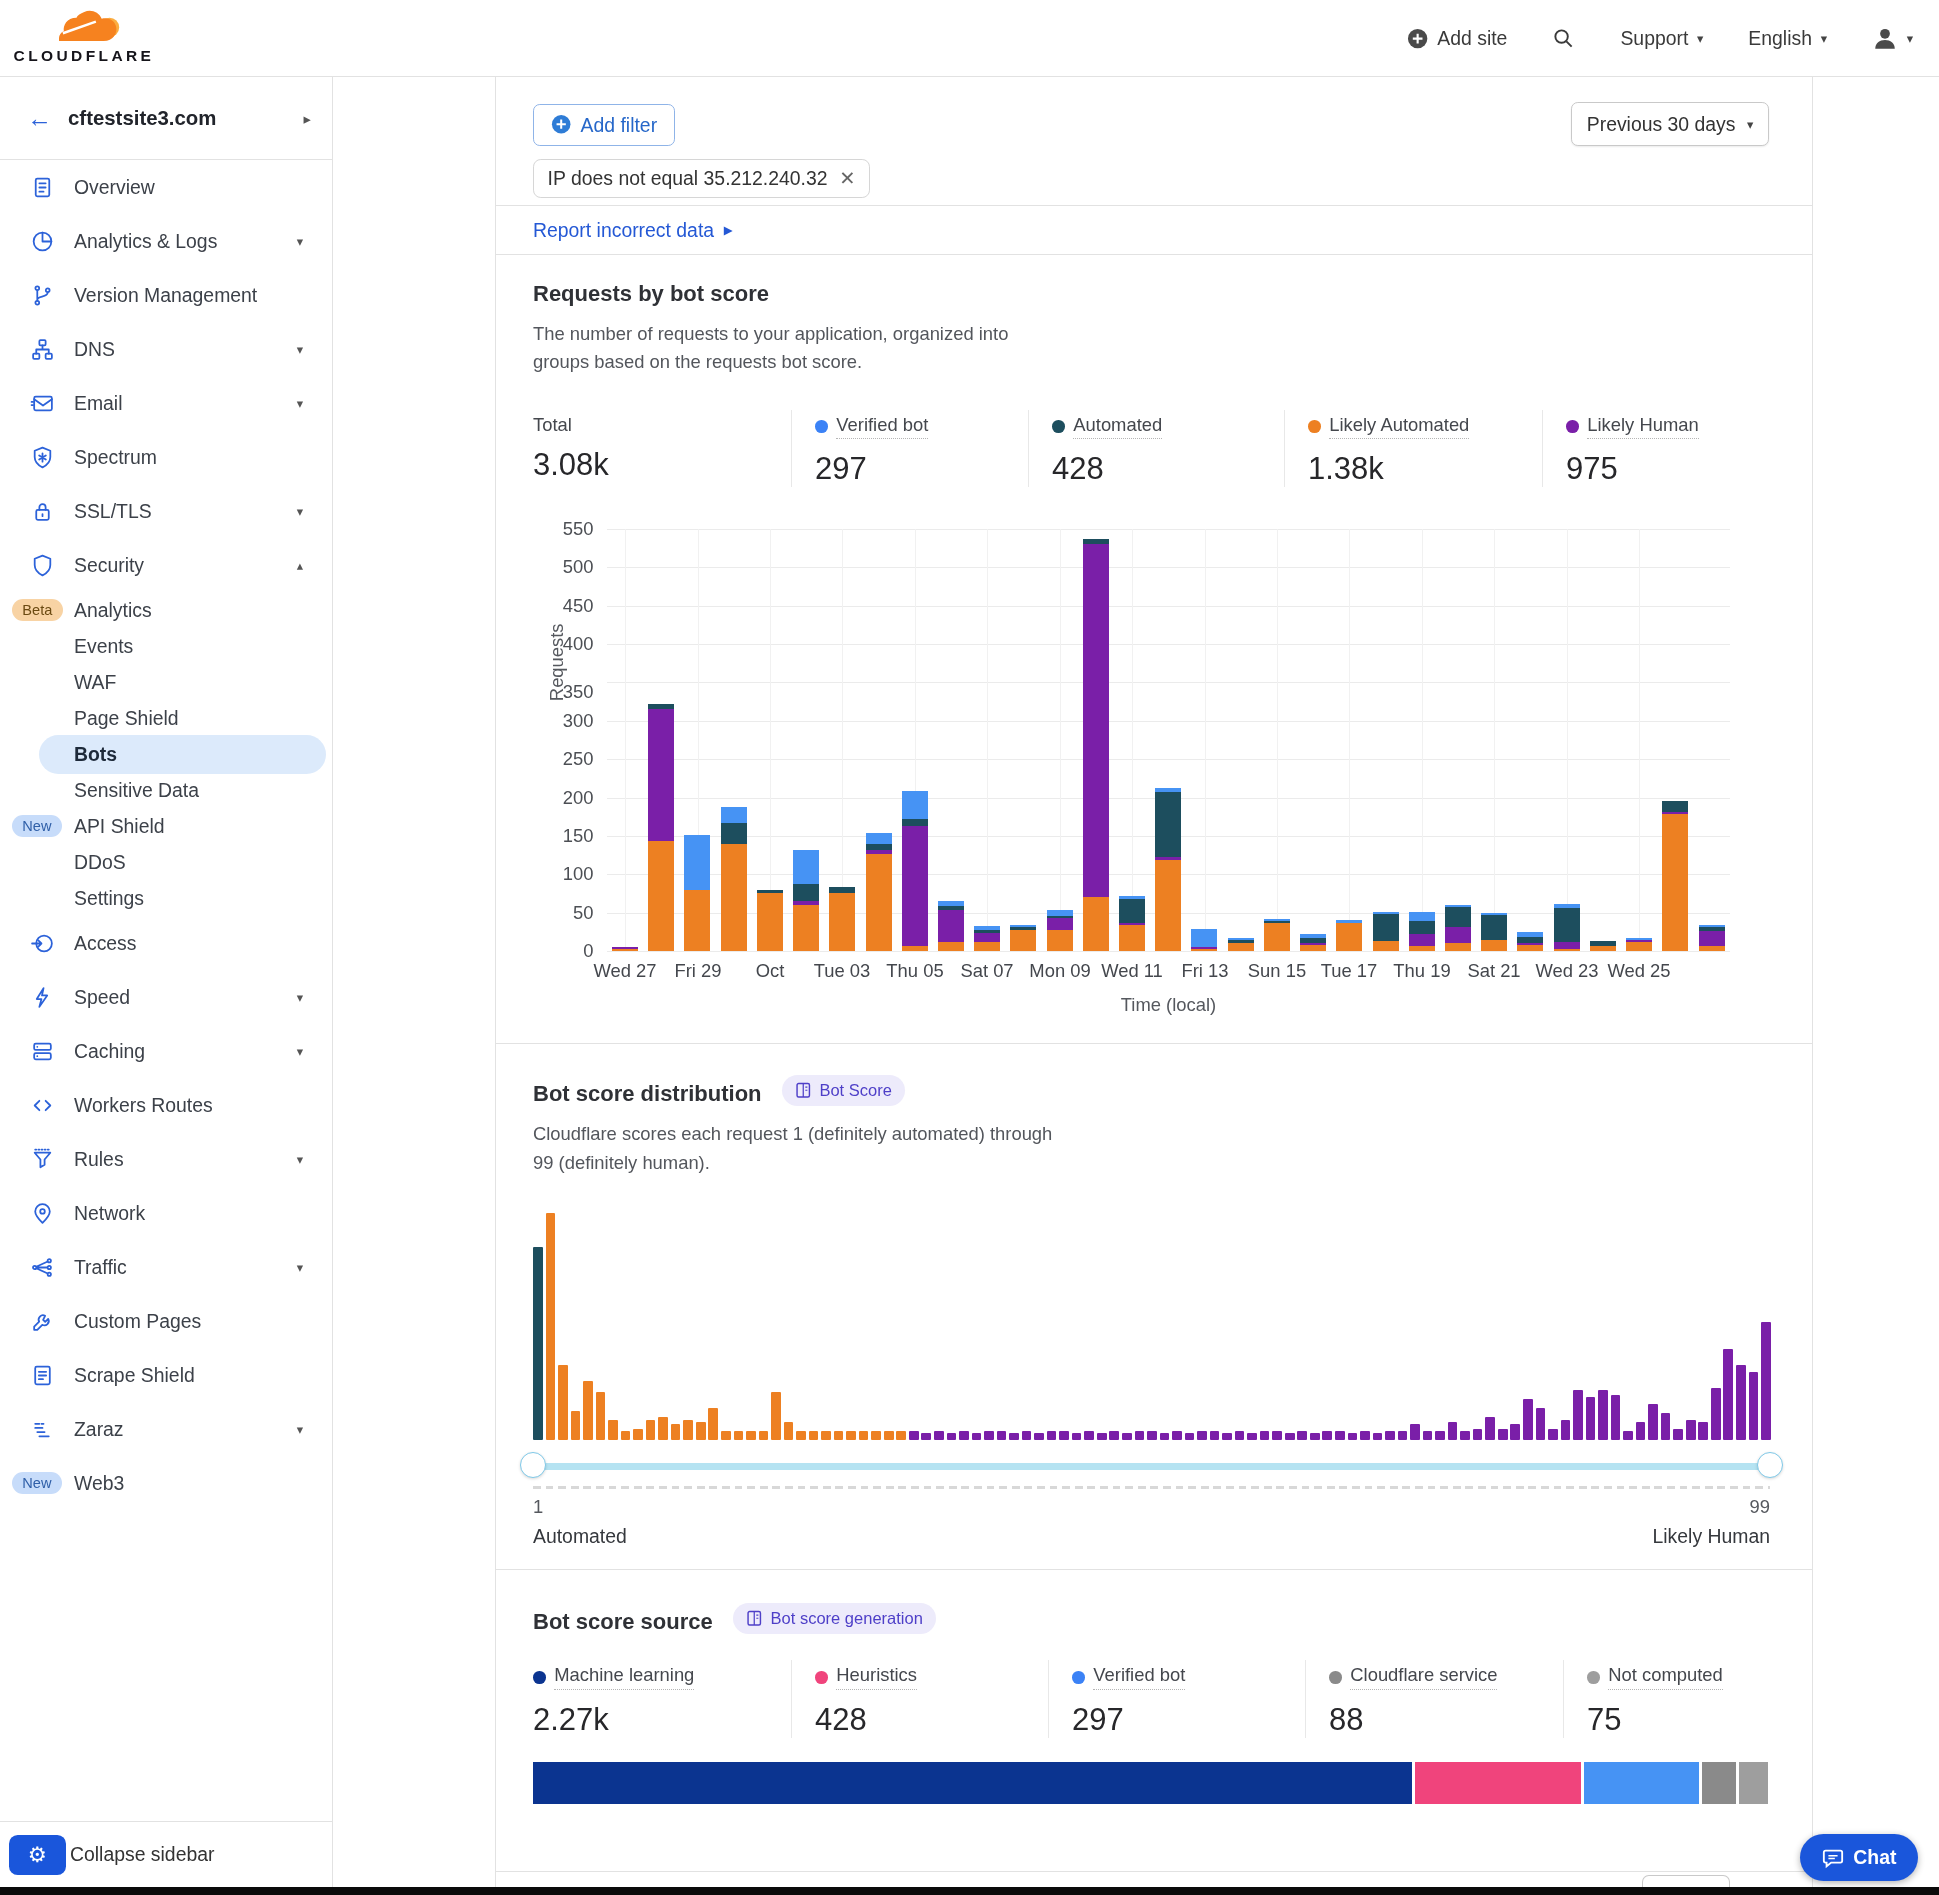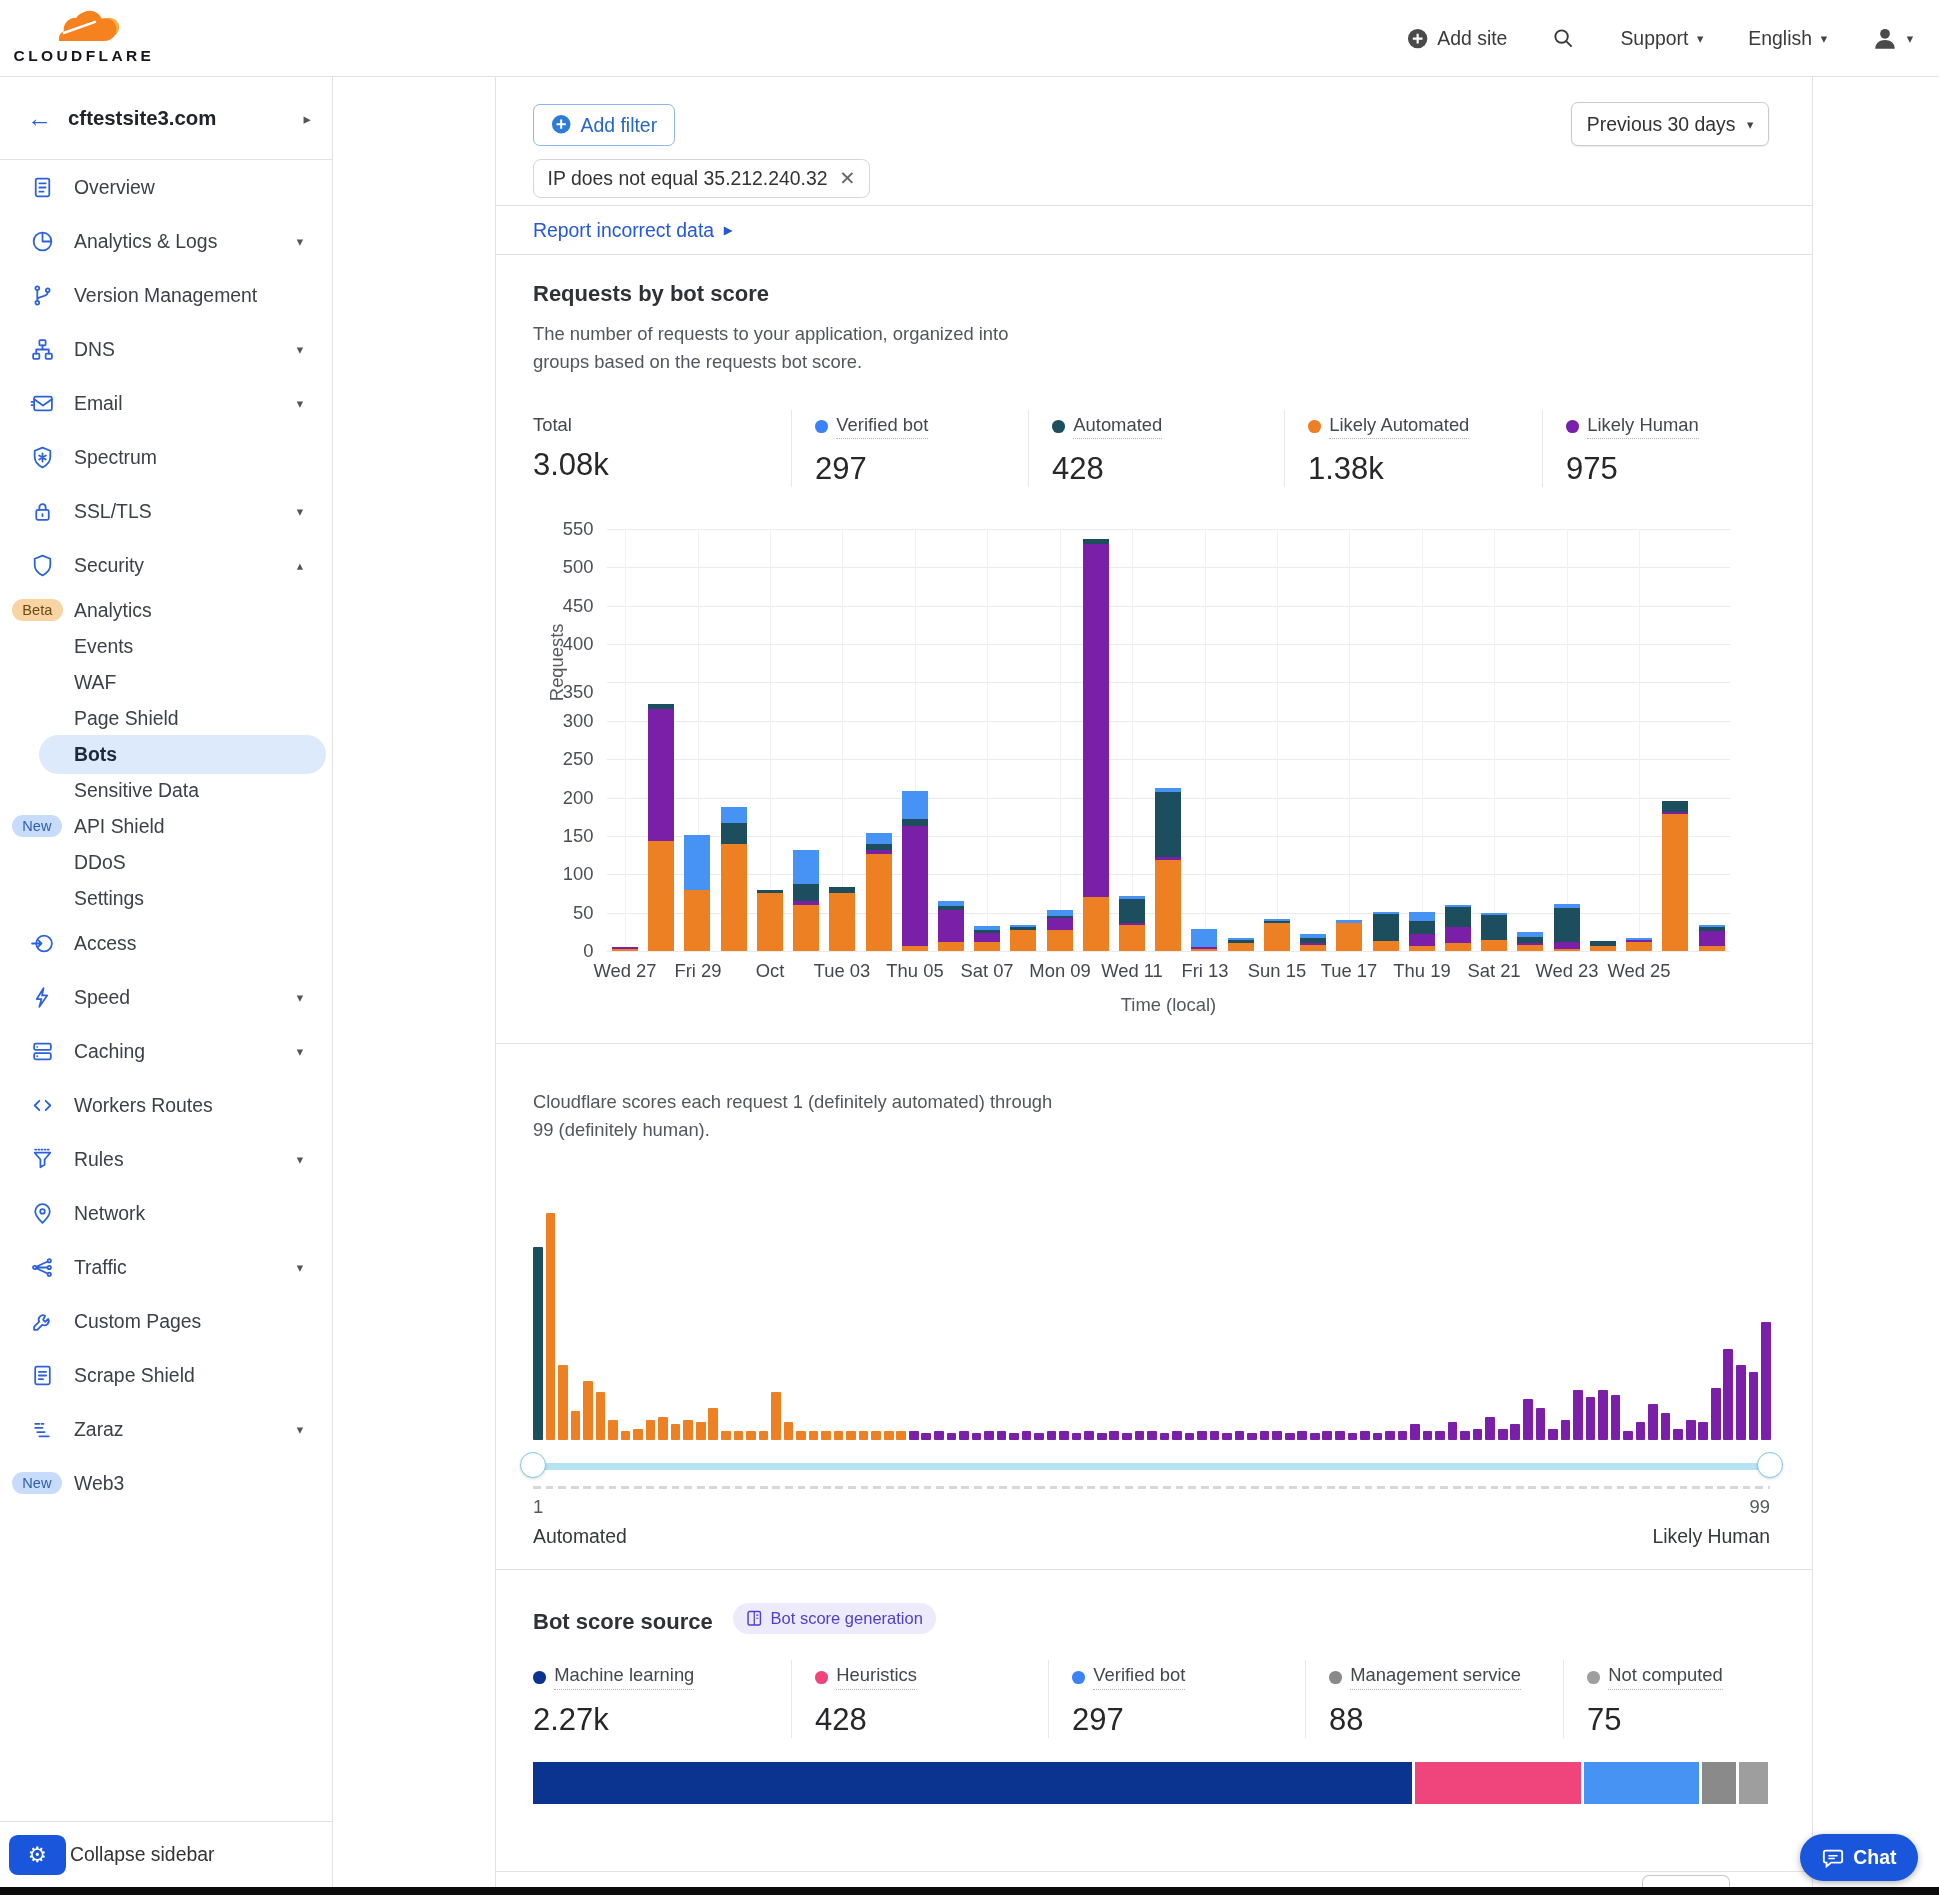--- a/index.html
+++ b/index.html
@@ -605,20 +605,30 @@
         <span class="xlab" style="left: 742px;">Tue 17</span>
         <span class="xlab" style="left: 815px;">Thu 19</span>
         <span class="xlab" style="left: 887px;">Sat 21</span>
         <span class="xlab" style="left: 960px;">Wed 23</span>
         <span class="xlab" style="left: 1032px;">Wed 25</span>
       </div>
     <div class="xaxis-title">Time (local)</div>
   </section>
 
   <section class="sec-distribution">
+    <div>
+      <span class="card-title">Bot score distribution</span>
+      <span class="title-badge">
+        <svg width="16.5" height="16.5" viewBox="0 0 16 16">
+            <rect x="2" y="1.5" width="12" height="13" rx="1.5" fill="none" stroke="#4e3fc8" stroke-width="1.4"></rect>
+            <path d="M8 1.5v13M10 5h2M10 8h2" stroke="#4e3fc8" stroke-width="1.2" fill="none"></path>
+          </svg>
+        <span>Bot Score</span>
+      </span>
+    </div>
     <div class="card-desc">Cloudflare scores each request 1 (definitely automated) through 99 (definitely human).</div>
     <div class="hist" id="hist">
         <div class="hbar" style="height: 193px; background: rgb(29, 78, 94);"></div>
         <div class="hbar" style="height: 227px; background: rgb(237, 128, 34);"></div>
         <div class="hbar" style="height: 75px; background: rgb(237, 128, 34);"></div>
         <div class="hbar" style="height: 29.5px; background: rgb(237, 128, 34);"></div>
         <div class="hbar" style="height: 59px; background: rgb(237, 128, 34);"></div>
         <div class="hbar" style="height: 48px; background: rgb(237, 128, 34);"></div>
         <div class="hbar" style="height: 20.4px; background: rgb(237, 128, 34);"></div>
         <div class="hbar" style="height: 9px; background: rgb(237, 128, 34);"></div>
@@ -748,21 +758,21 @@
         <div class="stat"><span class="stat-label">
             <span class="dot" style="background:#f0447c"></span>
             <span class="txt u">Heuristics</span>
           </span><div class="stat-value">428</div></div>
         <div class="stat"><span class="stat-label">
             <span class="dot" style="background:#3b82f6"></span>
             <span class="txt u">Verified bot</span>
           </span><div class="stat-value">297</div></div>
         <div class="stat"><span class="stat-label">
             <span class="dot" style="background:#8a8a8a"></span>
-            <span class="txt u">Management service</span>
+            <span class="txt u">Cloudflare service</span>
           </span><div class="stat-value">88</div></div>
         <div class="stat"><span class="stat-label">
             <span class="dot" style="background:#9e9e9e"></span>
             <span class="txt u">Not computed</span>
           </span><div class="stat-value">75</div></div>
       </div>
     <div class="src-bar" id="src-bar">
         <div class="src-seg" style="width: 71.8809%; background: rgb(11, 52, 144);"></div>
         <div class="src-seg" style="width: 13.5529%; background: rgb(240, 68, 124);"></div>
         <div class="src-seg" style="width: 9.40469%; background: rgb(70, 147, 244);"></div>

